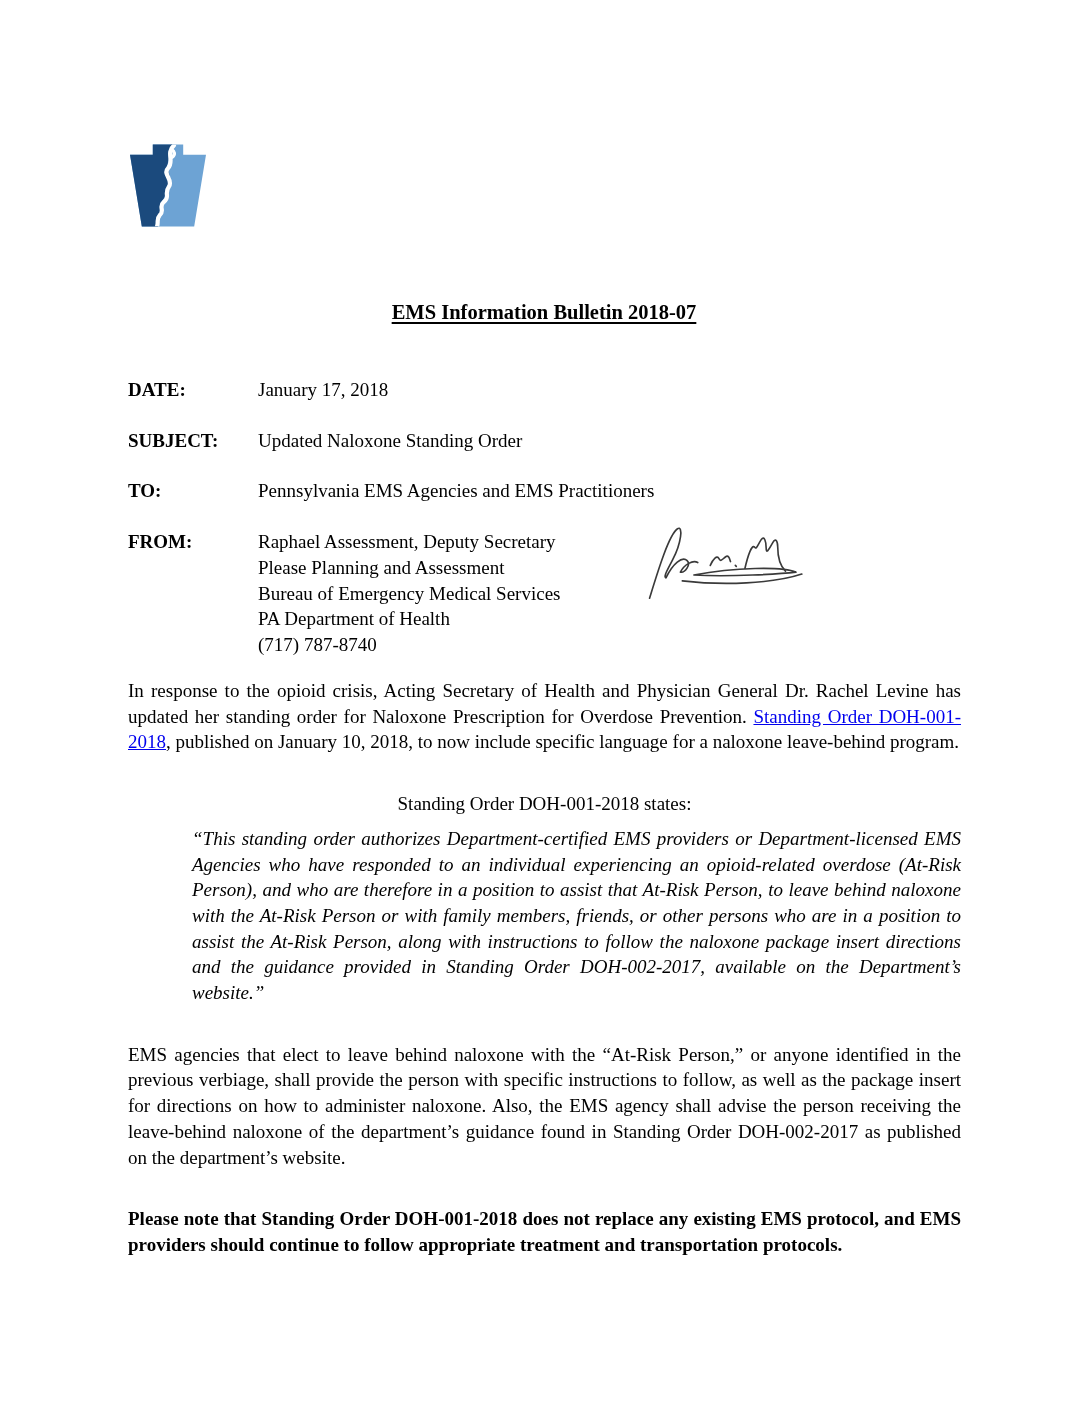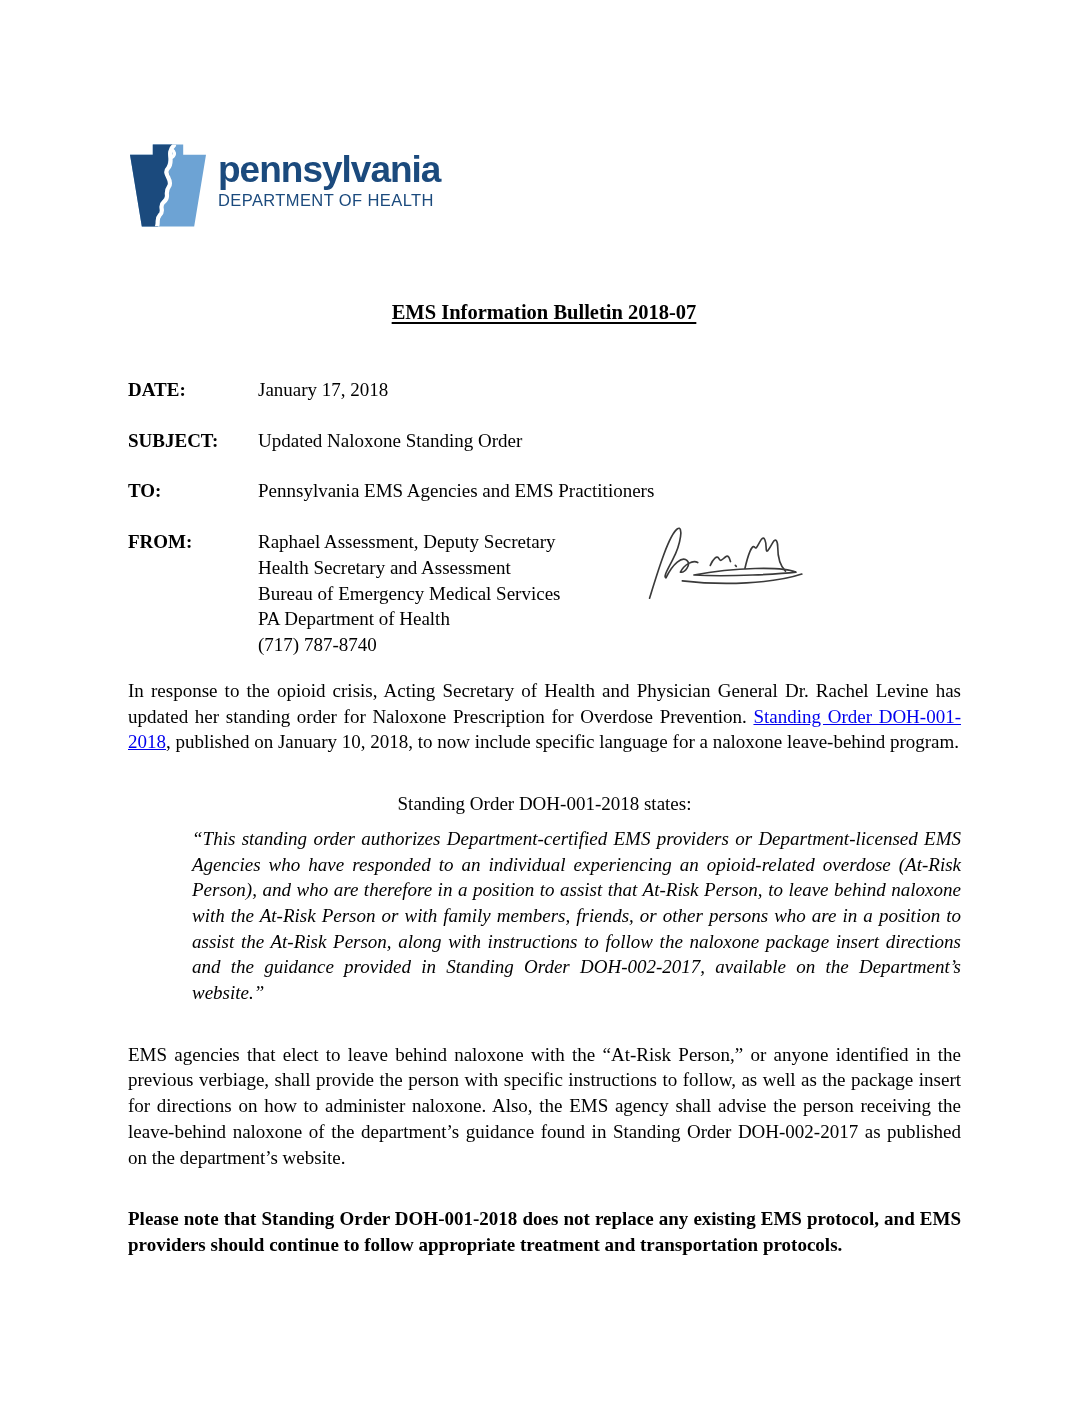--- a/index.html
+++ b/index.html
@@ -116,24 +116,20 @@
 
       <polygon points="27,0 63,0 63,12 90,12 76,97 14,97 0,12 27,12" fill="#6da3d4"></polygon>
 
       <polygon points="27,0 50,0 44,25 49,45 38,68 33,97 14,97 0,12 27,12" fill="#1b4a7d"></polygon>
 
       <g clip-path="url(#ks-clip)">
         <path d="M 52 1 C 42 10 53 20 45 28 C 38 35 52 42 46 50 C 40 58 48 62 40 68 C 33 74 42 78 35 84 C 31 88 34 92 32 97" fill="none" stroke="#ffffff" stroke-width="5" stroke-linecap="round"></path>
         <path d="M 49 6 C 53 8 54 12 50 15" fill="none" stroke="#ffffff" stroke-width="4" stroke-linecap="round"></path>
       </g>
     </svg>
-    <div class="logo-text">
-      <div class="brand-name">pennsylvania</div>
-      <div class="brand-subtitle">DEPARTMENT OF HEALTH</div>
-    </div>
   </div>
 
   <div class="doc-title">EMS Information Bulletin 2018-07</div>
 
   <div class="memo">
     <div class="memo-row">
       <div class="memo-label">DATE:</div>
       <div class="memo-value">January 17, 2018</div>
     </div>
     <div class="memo-row">
@@ -141,21 +137,21 @@
       <div class="memo-value">Updated Naloxone Standing Order</div>
     </div>
     <div class="memo-row">
       <div class="memo-label">TO:</div>
       <div class="memo-value">Pennsylvania EMS Agencies and EMS Practitioners</div>
     </div>
     <div class="memo-row">
       <div class="memo-label">FROM:</div>
       <div class="memo-value">
         <div>Raphael Assessment, Deputy Secretary</div>
-        <div>Health Secretary and Assessment</div>
+        <div>Please Planning and Assessment</div>
         <div>Bureau of Emergency Medical Services</div>
         <div>PA Department of Health</div>
         <div>(717) 787-8740</div>
       </div>
     </div>
   </div>
 
   <div class="signature-wrap">
     <svg class="signature-svg" viewBox="0 0 220 95" aria-hidden="true">
       <g fill="none" stroke="#3a3a3a" stroke-width="1.7" stroke-linecap="round" stroke-linejoin="round">

